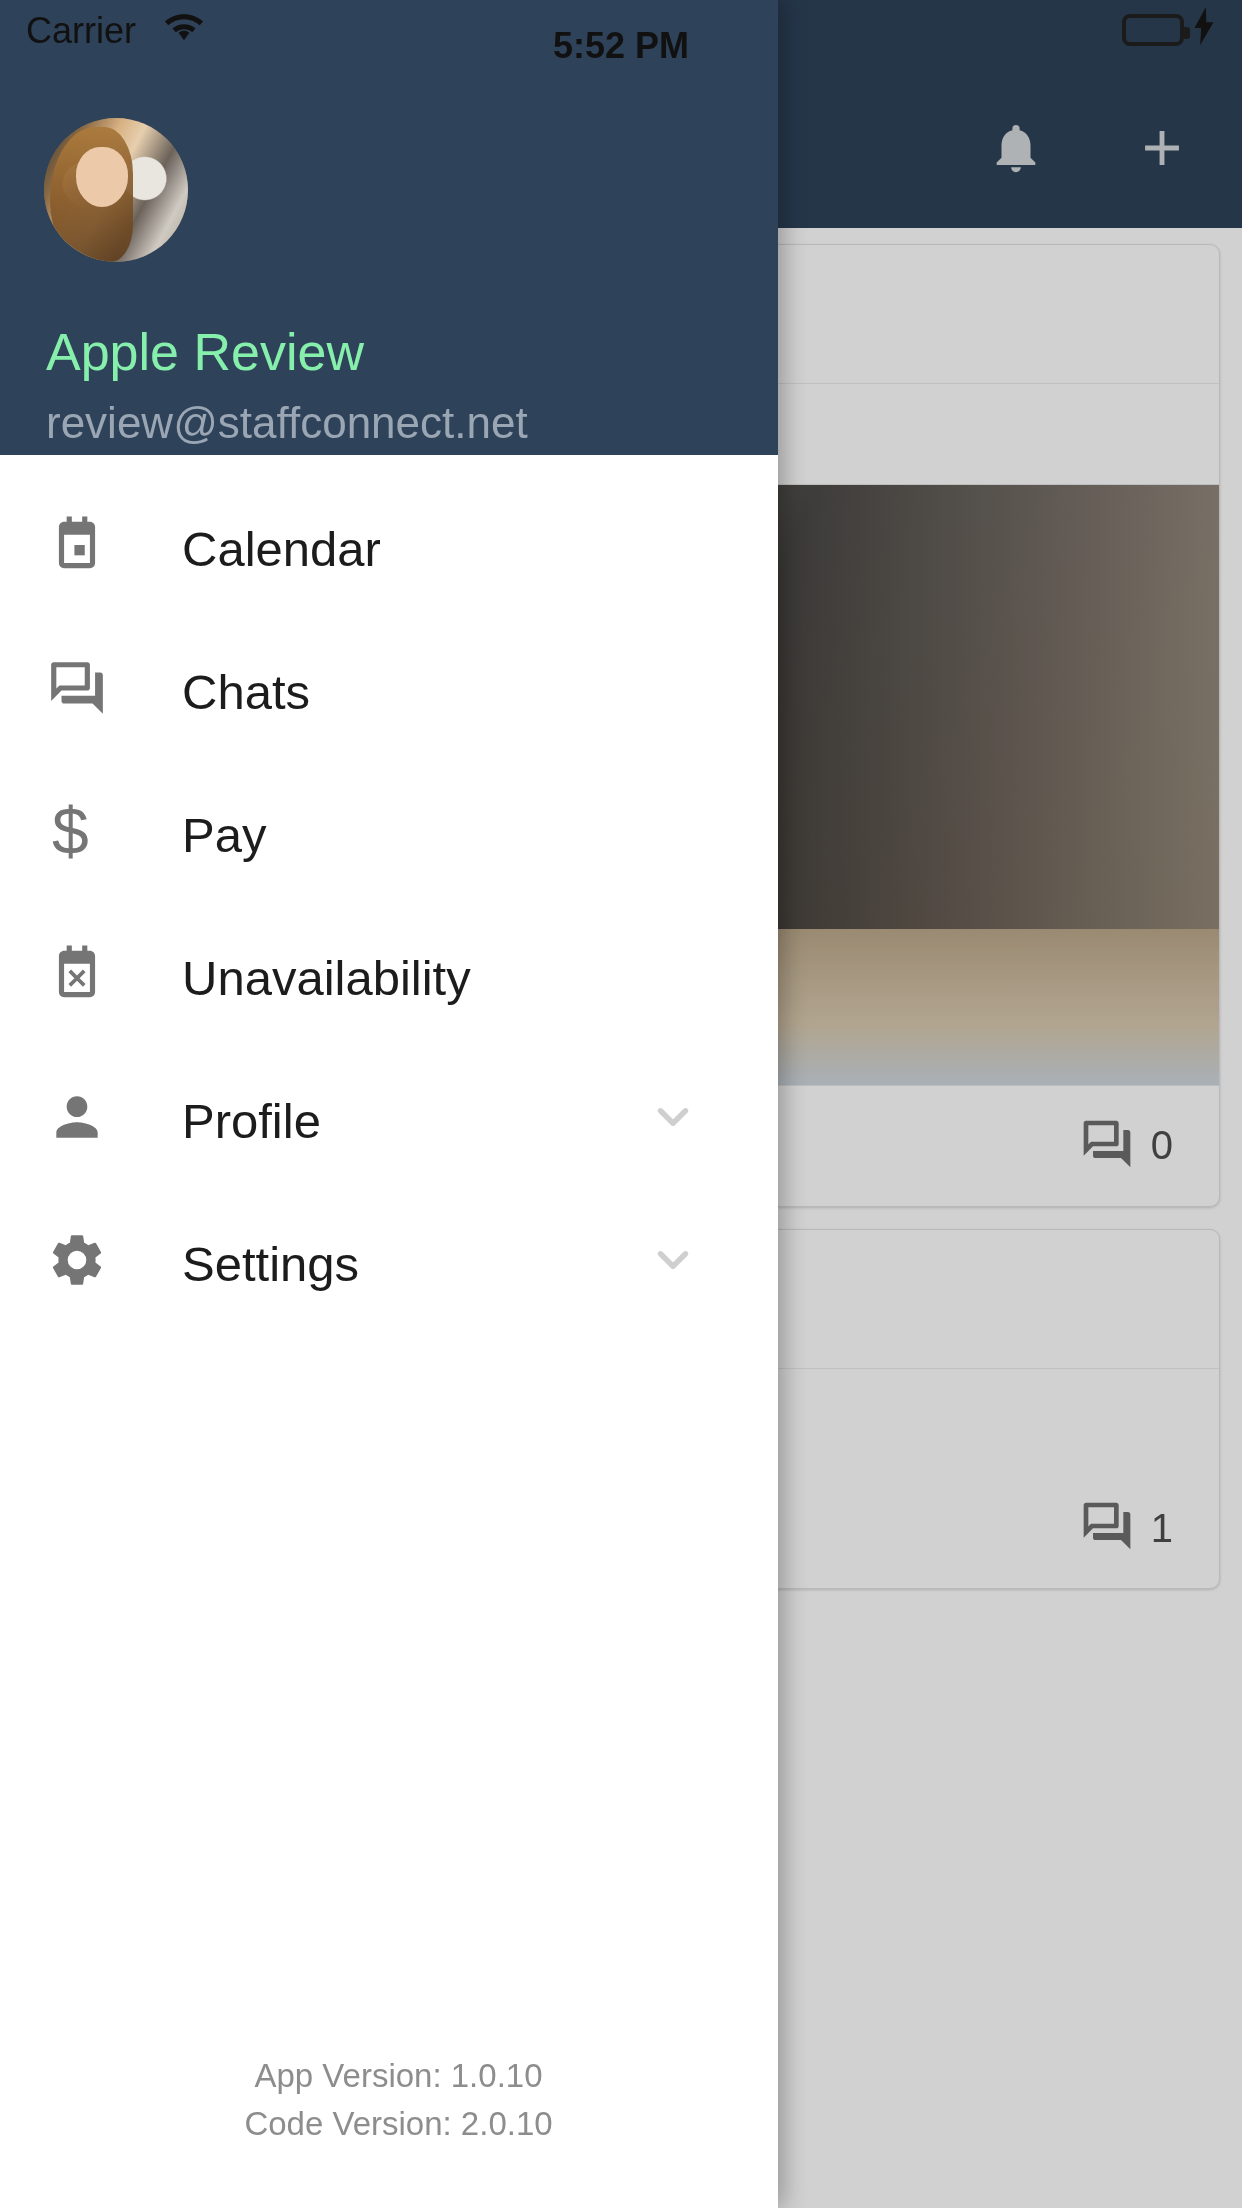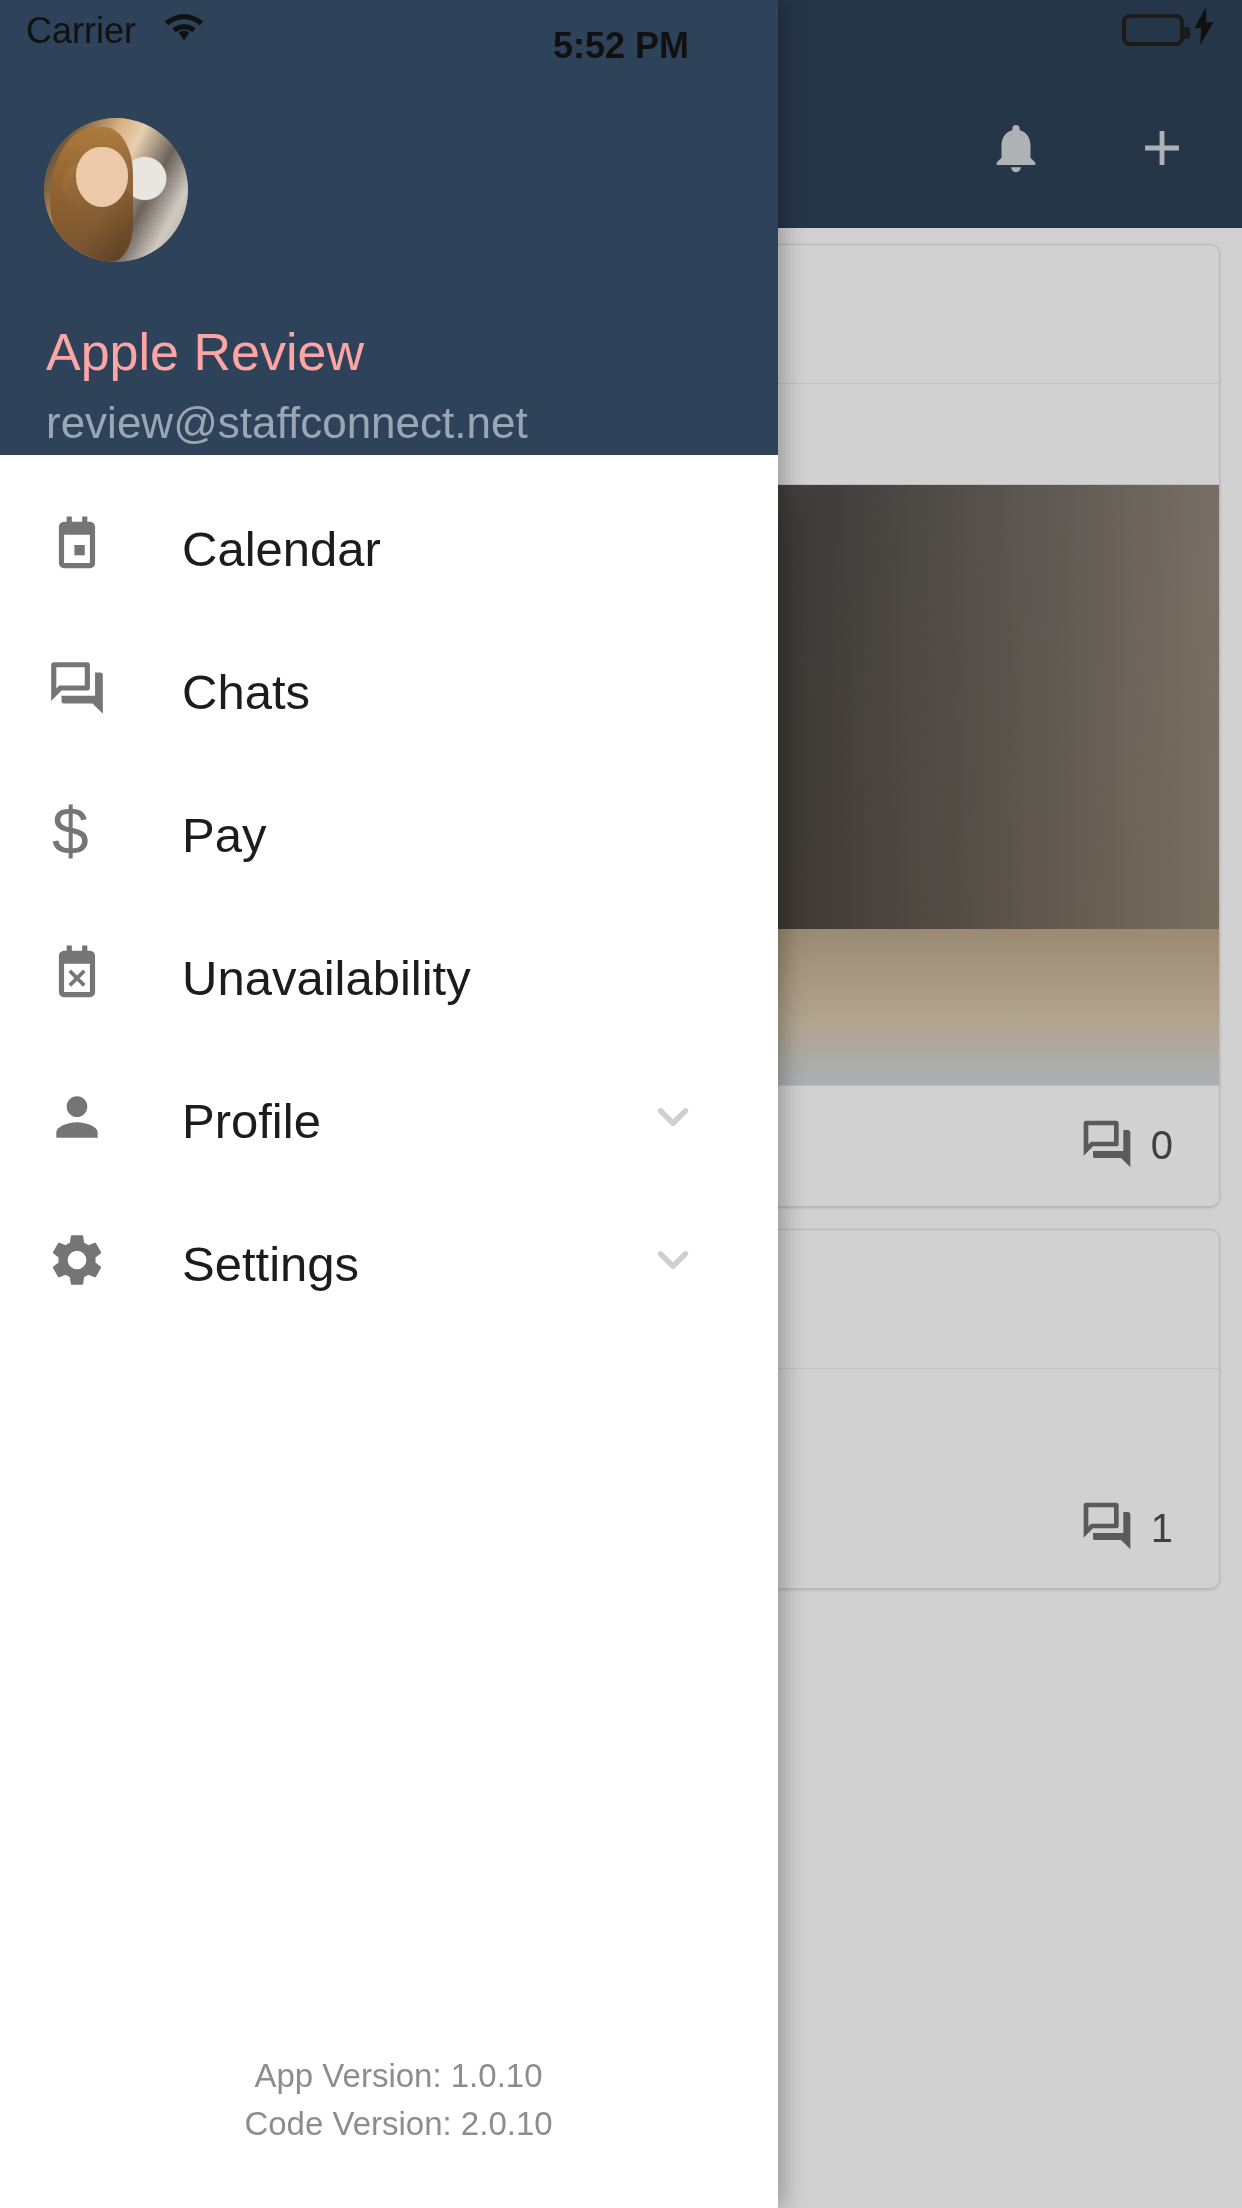--- a/index.html
+++ b/index.html
@@ -238,21 +238,21 @@
     left: 22%; top: 20%;
     width: 36%; height: 42%;
     background: #eccaa9;
     border-radius: 48% 48% 52% 52%;
   }
   #drawer-user-name {
     position: absolute;
     left: 46px;
     top: 322px;
     font-size: 52px;
-    color: #fca5a5;
+    color: #86efac;
   }
   #drawer-user-email {
     position: absolute;
     left: 46px;
     top: 398px;
     font-size: 44px;
     color: #9aa6b3;
   }
 
   #drawer-menu {

